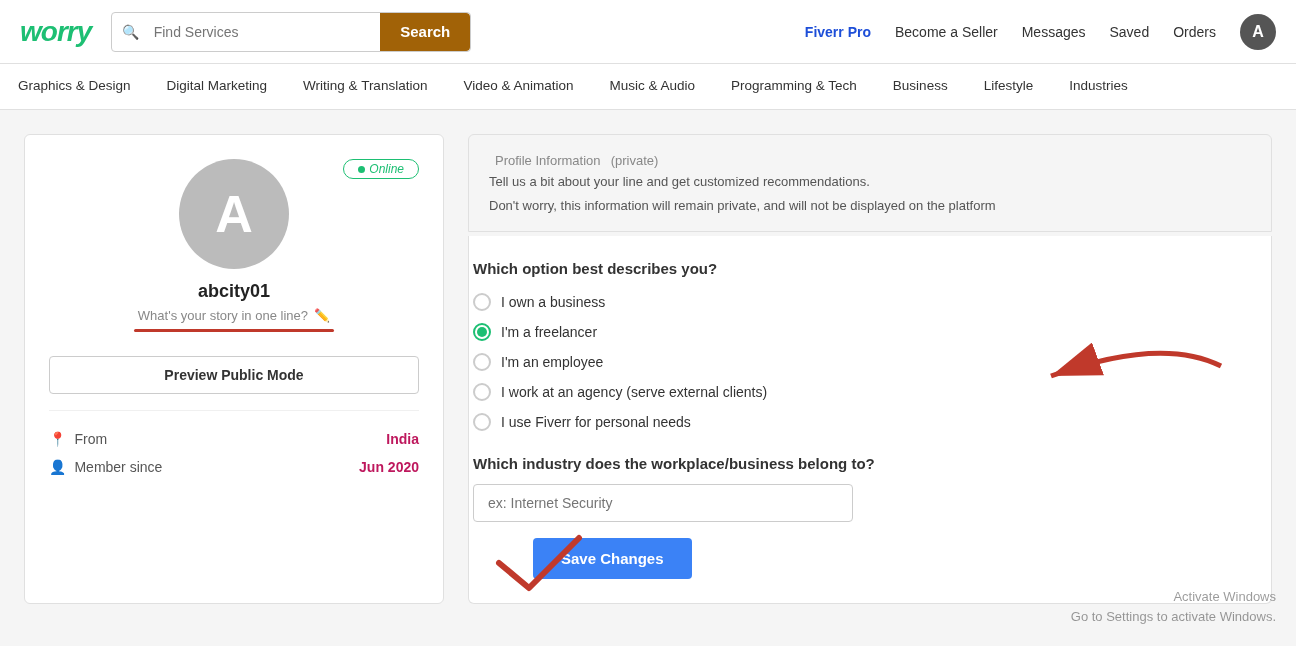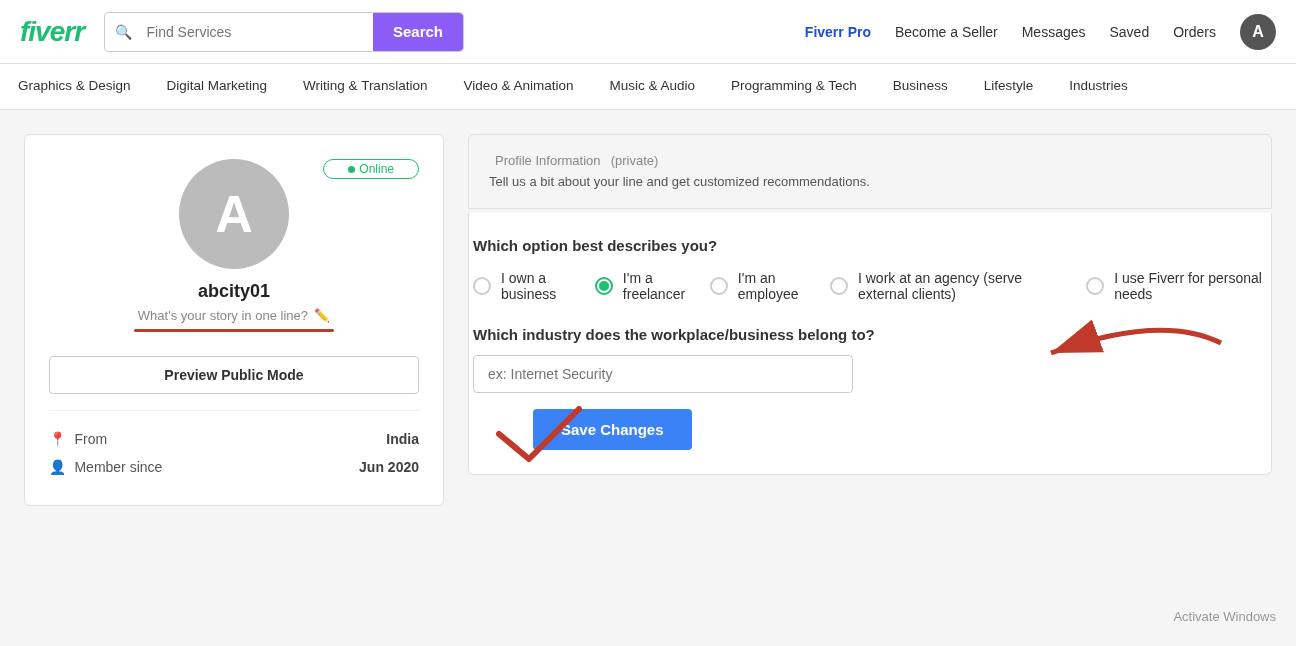--- a/index.html
+++ b/index.html
@@ -40,21 +40,21 @@
     }
     .search-input {
       border: none;
       outline: none;
       font-size: 14px;
       padding: 8px 4px;
       flex: 1;
       color: #666;
     }
     .search-btn {
-      background: #8b5cf6;
+      background: #a16207;
       color: #fff;
       border: none;
       padding: 0 20px;
       height: 38px;
       font-size: 15px;
       font-weight: 600;
       cursor: pointer;
       border-radius: 0 4px 4px 0;
     }
     .header-nav {
@@ -134,26 +134,27 @@
       flex-direction: column;
       align-items: center;
       padding-bottom: 16px;
     }
     .online-badge {
       position: absolute;
       top: 24px;
       right: 24px;
       border: 1px solid #1dbf73;
       border-radius: 12px;
-      padding: 2px 24px;
+      padding: 2px 14px;
       font-size: 12px;
       color: #1dbf73;
       display: flex;
       align-items: center;
       gap: 4px;
+      font-style: italic;
     }
     .online-dot {
       width: 7px;
       height: 7px;
       border-radius: 50%;
       background: #1dbf73;
     }
     .big-avatar {
       width: 110px;
       height: 110px;
@@ -219,21 +220,21 @@
       font-size: 14px;
     }
     .info-label {
       display: flex;
       align-items: center;
       gap: 8px;
       color: #555;
     }
     .info-value {
       font-weight: 700;
-      color: #404040;
+      color: #be185d;
     }
     .icon-pin, .icon-user {
       font-size: 14px;
       color: #666;
     }
 
     
     .right-panel {
       flex: 1;
       display: flex;
@@ -271,21 +272,21 @@
       padding: 24px 4px;
     }
     .form-question {
       font-size: 15px;
       font-weight: 600;
       color: #333;
       margin-bottom: 16px;
     }
     .radio-group {
       display: flex;
-      flex-direction: row;
+      flex-direction: column;
       gap: 12px;
       margin-bottom: 24px;
     }
     .radio-item {
       display: flex;
       align-items: center;
       gap: 10px;
       font-size: 14px;
       color: #333;
       cursor: pointer;
@@ -349,21 +350,21 @@
     }
 
     .form-area {
       position: relative;
     }
   </style>
 </head>
 <body>
 
 <div class="header">
-  <div class="logo">fiverr</div>
+  <div class="logo">worry</div>
   <div class="search-bar">
     <div class="search-icon-wrap">🔍</div>
     <input class="search-input" type="text" placeholder="Find Services" style="">
     <button class="search-btn">Search</button>
   </div>
   <nav class="header-nav">
     <span class="nav-link pro">Fiverr Pro</span>
     <span class="nav-link">Become a Seller</span>
     <span class="nav-link">Messages</span>
     <span class="nav-link">Saved</span>
@@ -419,20 +420,21 @@
     </div>
   </div>
 
   <div class="right-panel">
     <div class="profile-info-card">
       <div class="profile-info-title">
         <span>Profile Information</span>
         <span>(private)</span>
       </div>
       <div class="profile-info-desc">Tell us a bit about your line and get customized recommendations.</div>
+      <div class="profile-info-desc">Don't worry, this information will remain private, and will not be displayed on the platform</div>
     </div>
     <div class="form-card form-area">
       <div class="form-question">Which option best describes you?</div>
       <div class="radio-group">
 
         <label class="radio-item">
           <div class="radio-circle"></div>
           <span>I own a business</span>
         </label>
 
@@ -477,13 +479,14 @@
         <polyline points="10,30 40,55 90,5" stroke="#c0392b" stroke-width="6" fill="none" stroke-linecap="round" stroke-linejoin="round"></polyline>
       </svg>
 
       <button class="save-btn" style="margin-left:60px;">Save Changes</button>
     </div>
   </div>
 </div>
 
 <div class="activate-windows">
   <div>Activate Windows</div>
+  <div>Go to Settings to activate Windows.</div>
 </div>
 
 </body></html>

